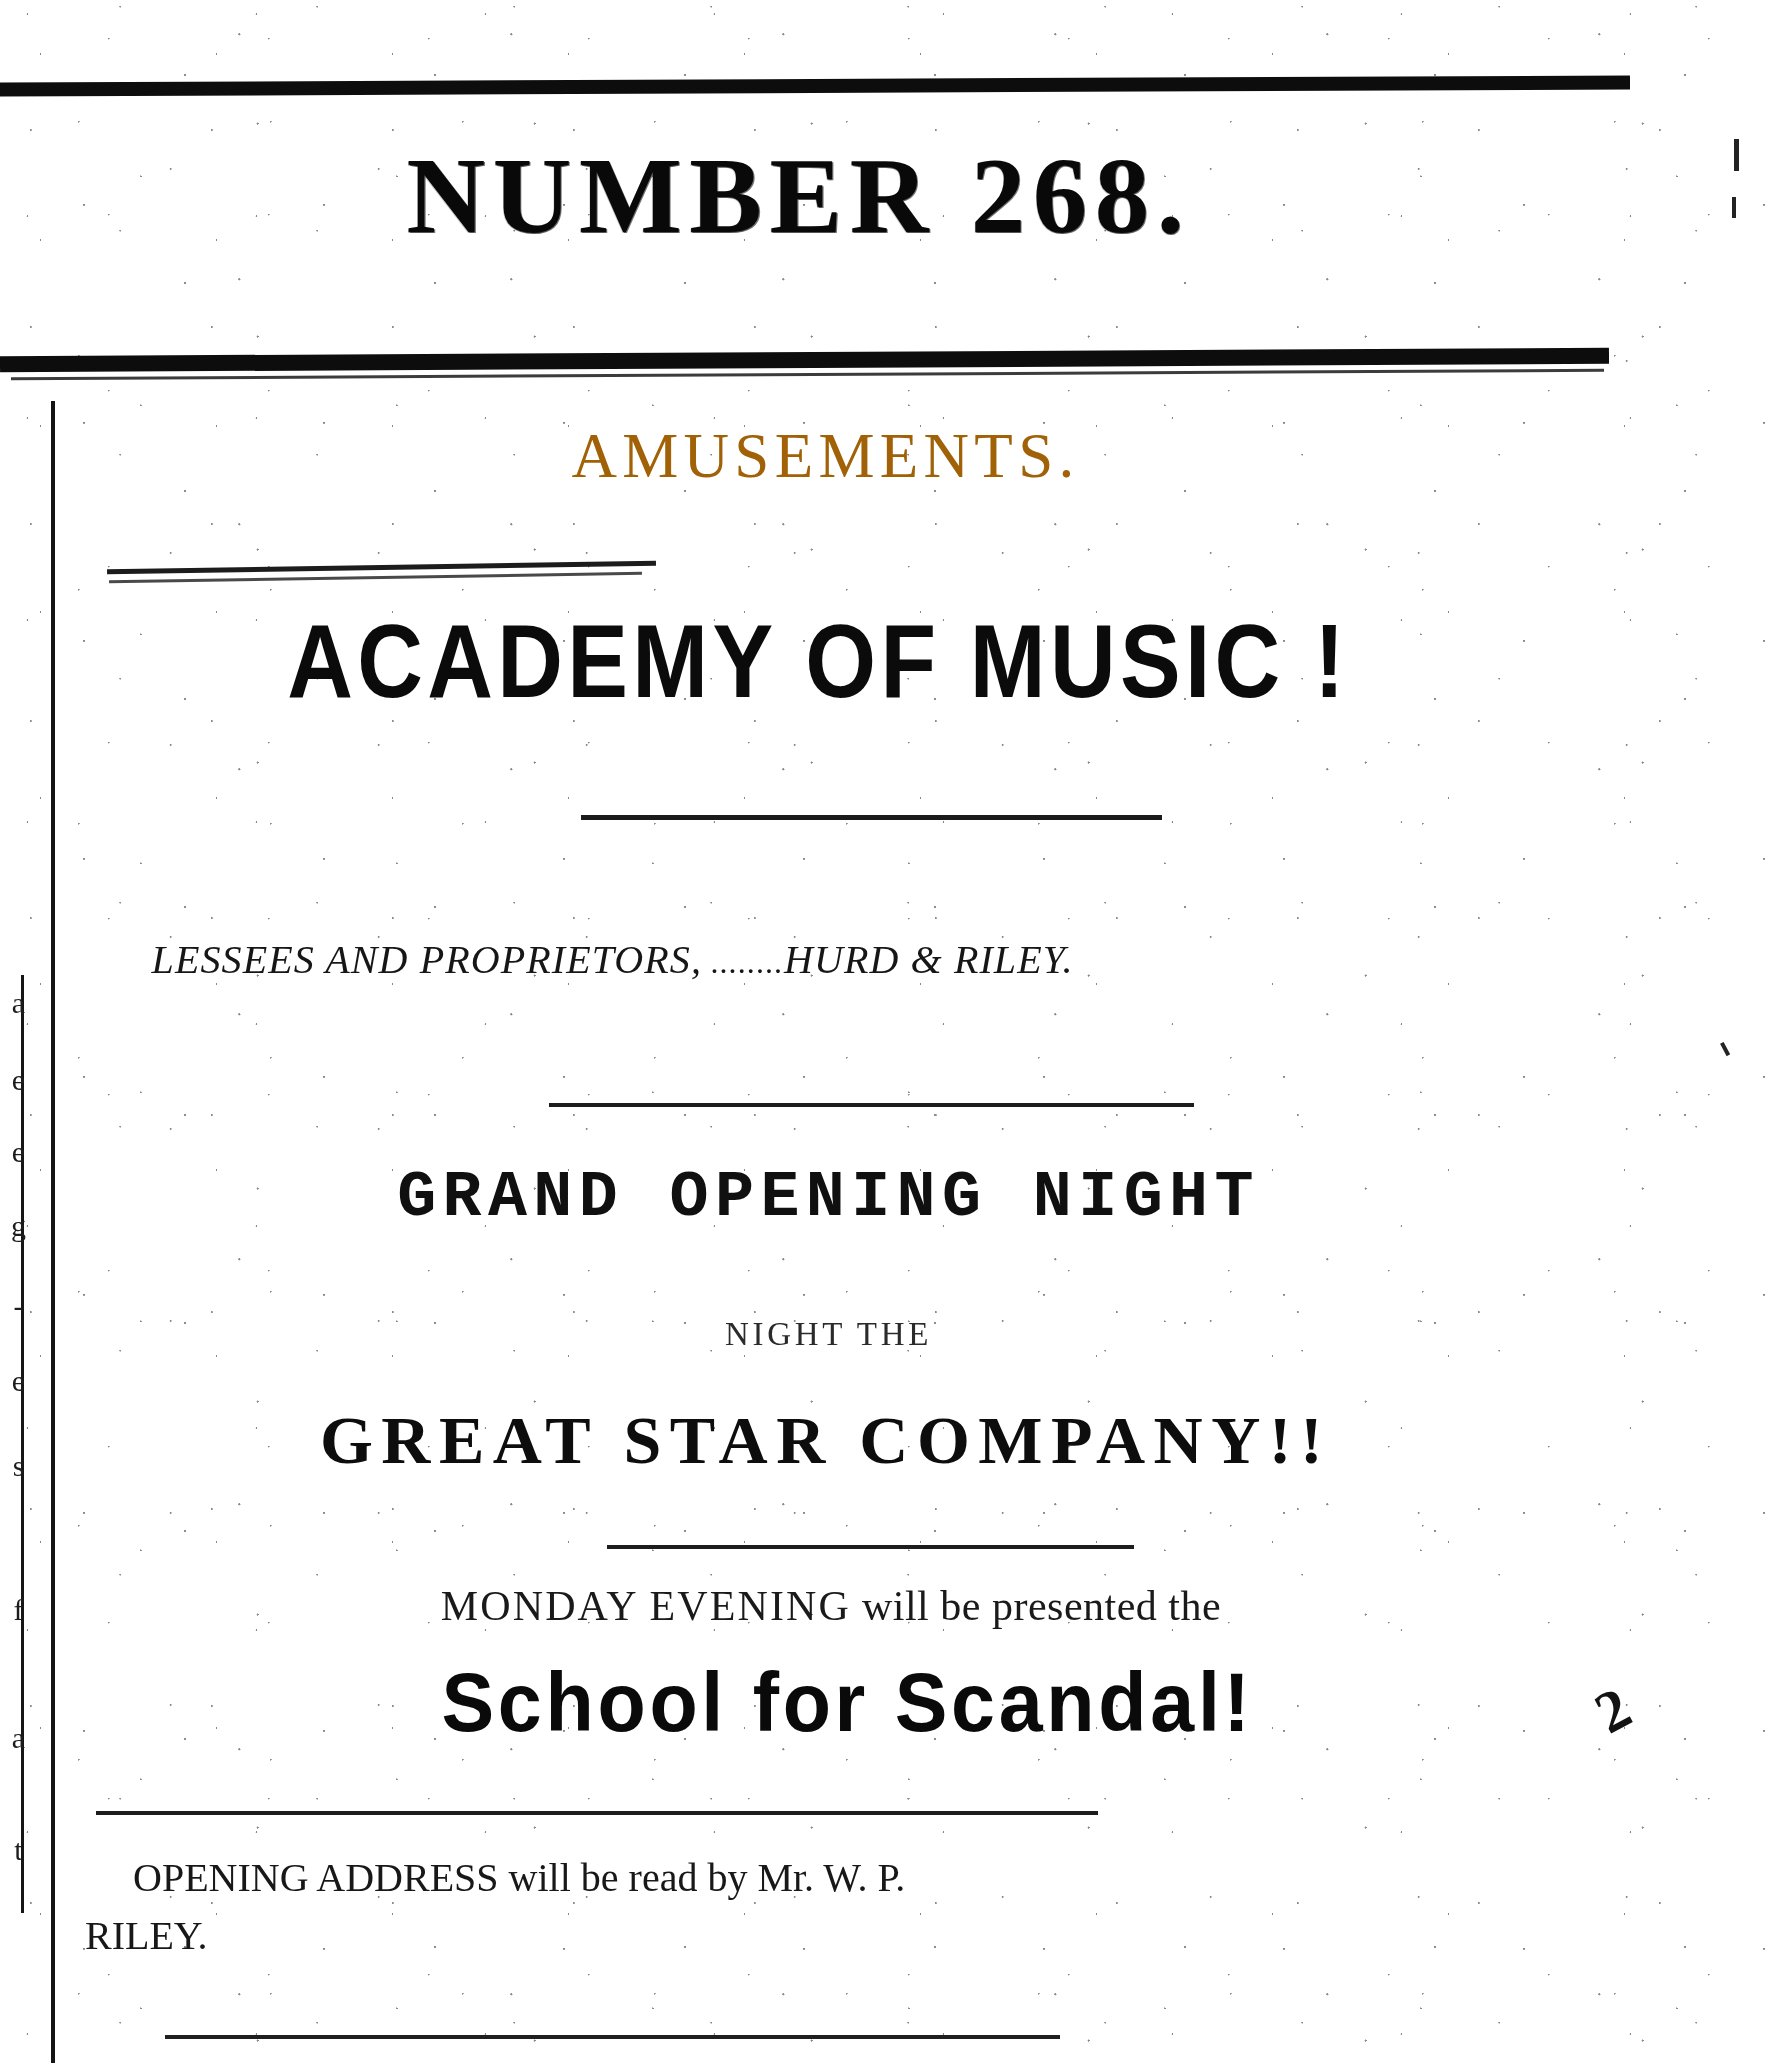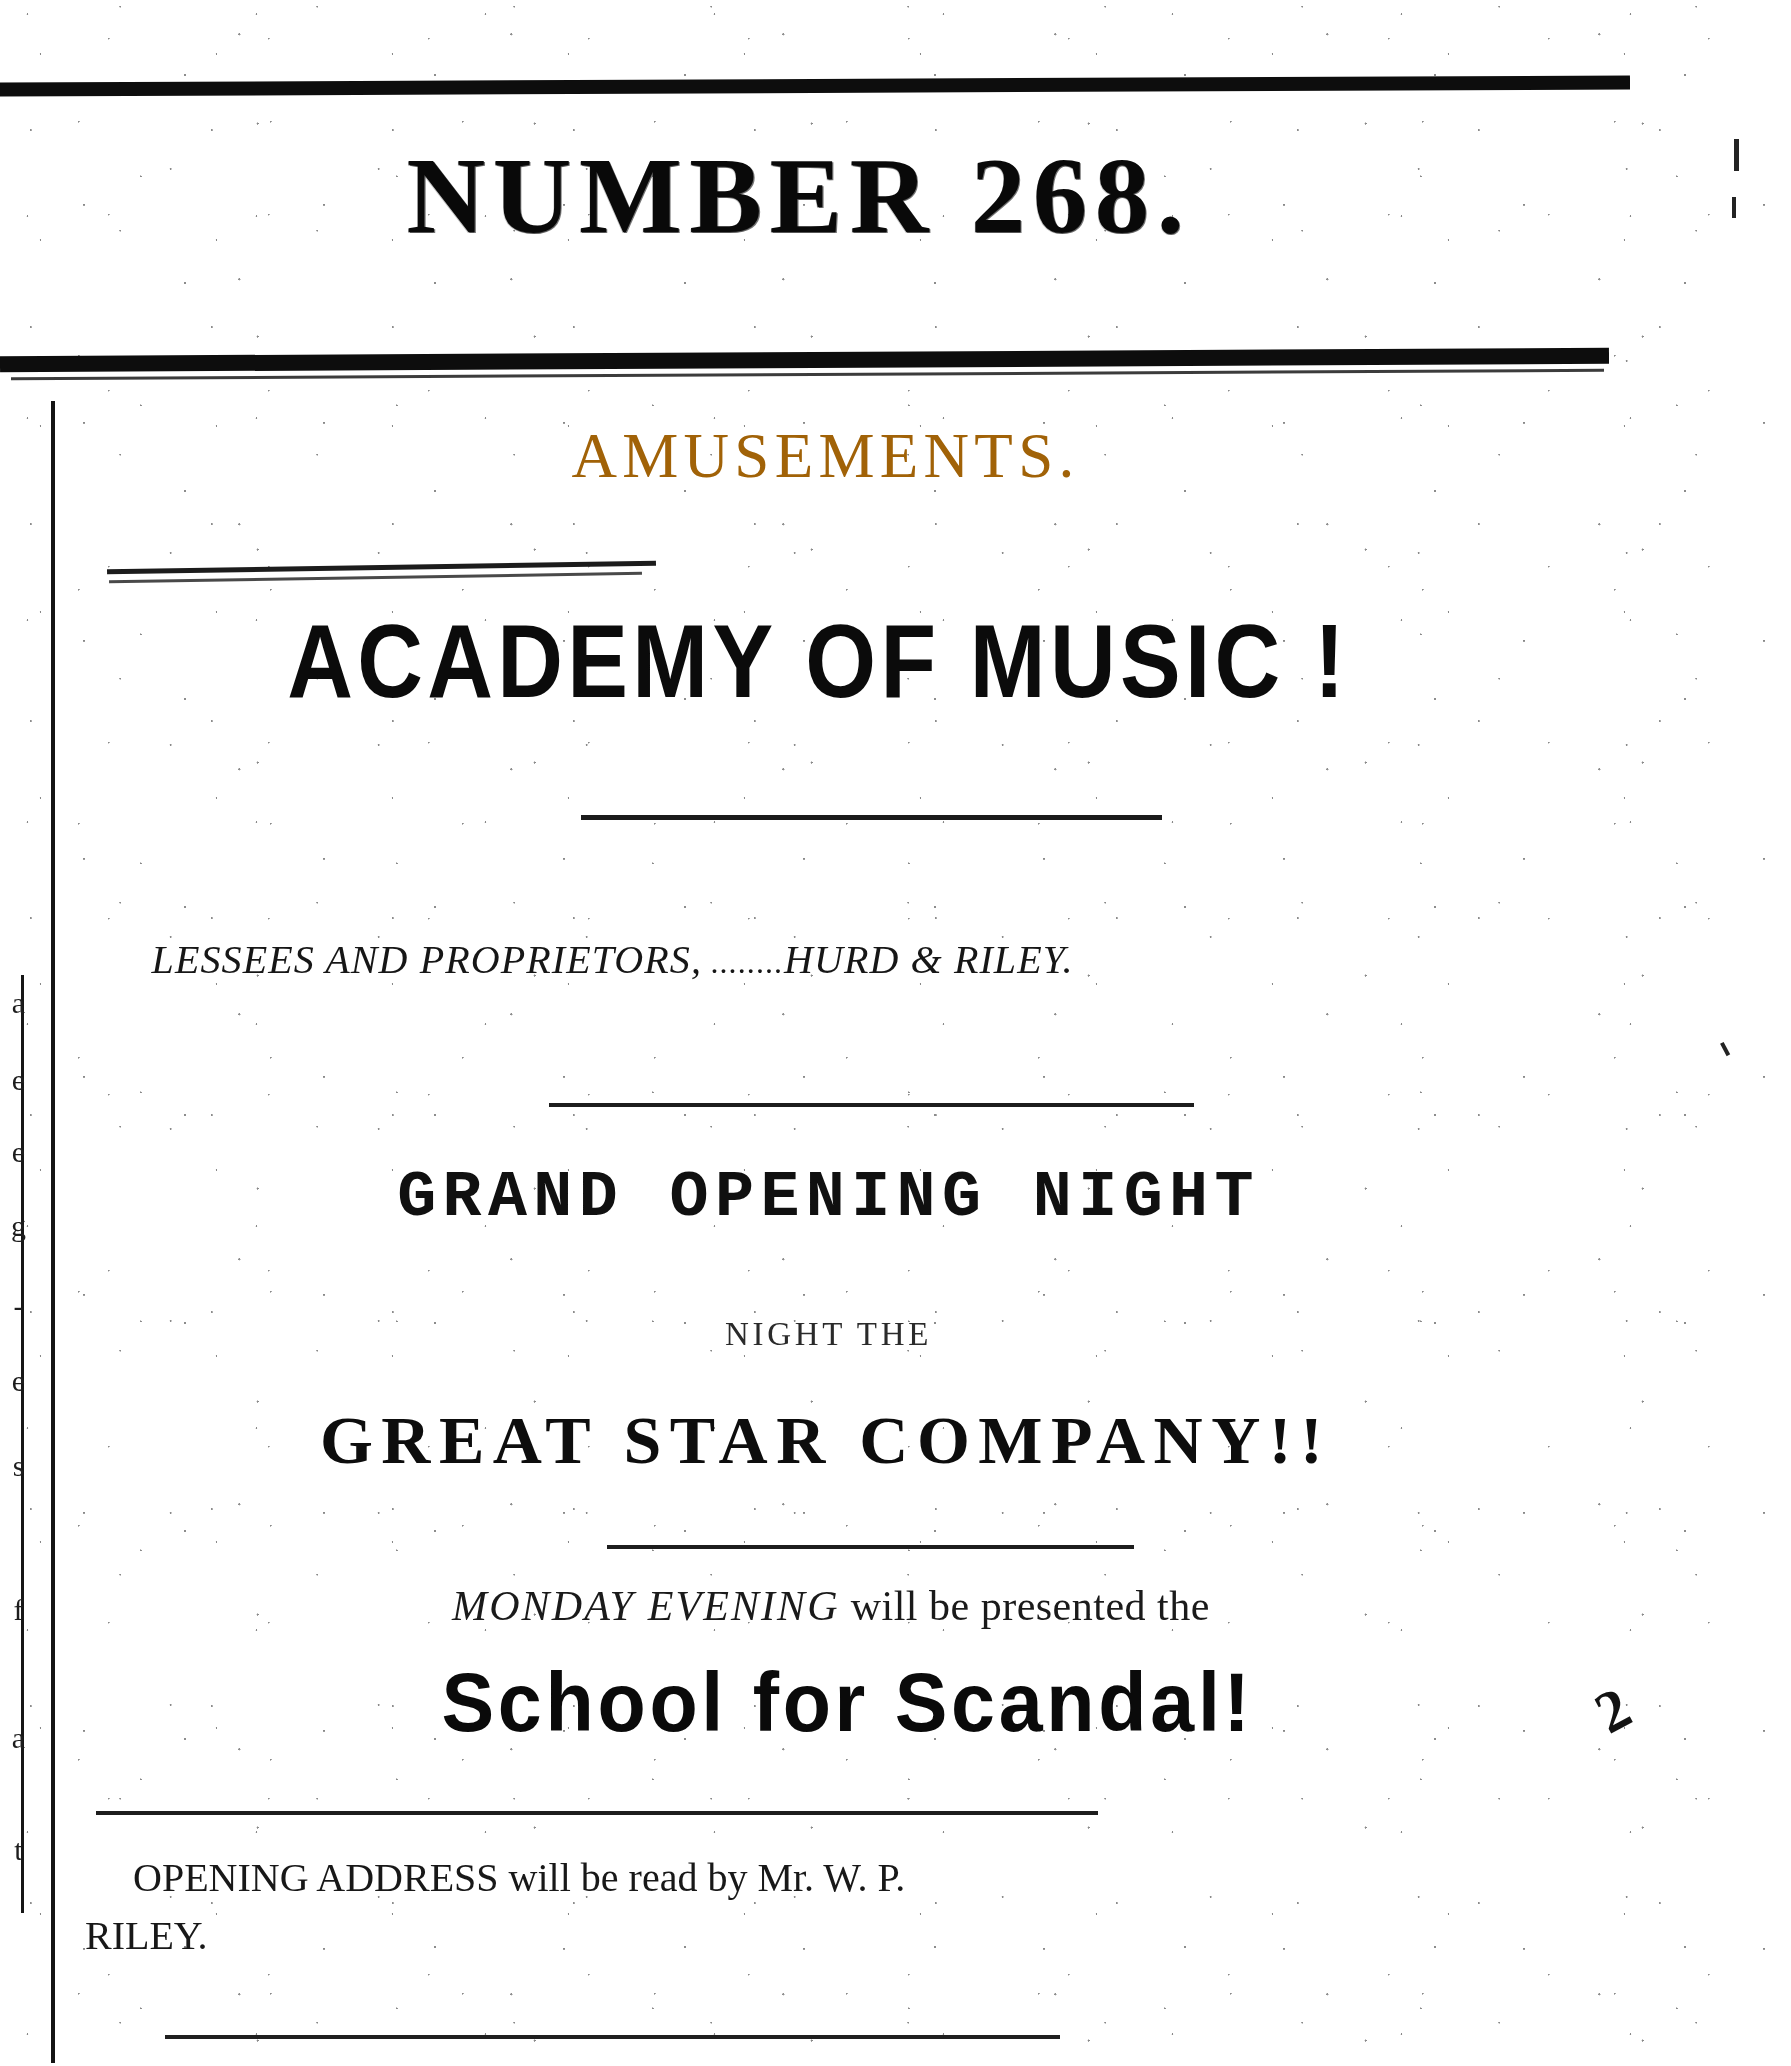--- a/index.html
+++ b/index.html
@@ -222,21 +222,20 @@
     left: 64px; top: 1582px;
     width: 1534px;
     text-align: center;
     font-family: "Liberation Serif", serif;
     font-size: 42px;
     letter-spacing: 0.5px;
     color: #1a1a1a;
   }
   .monday .caps {
     letter-spacing: 2.1px;
-    font-style: italic;
   }
 
   
   .scandal {
     position: absolute;
     left: 75px; top: 1657px;
     width: 1545px;
     text-align: center;
     font-family: "Liberation Sans", sans-serif;
     font-weight: 700;

